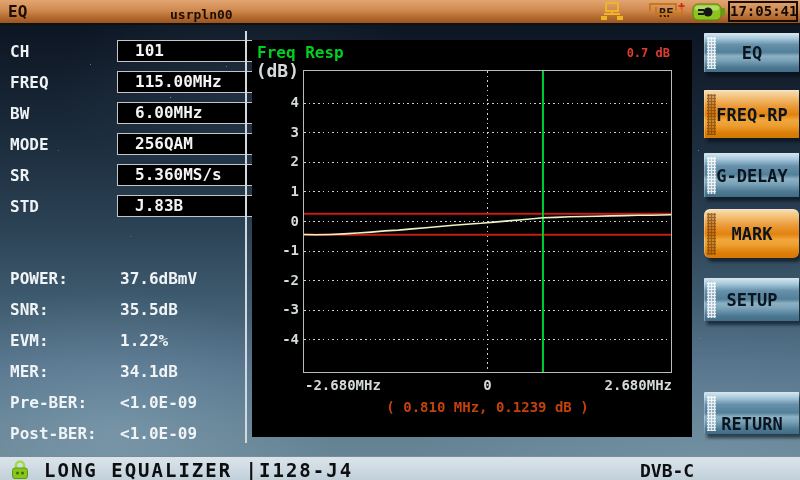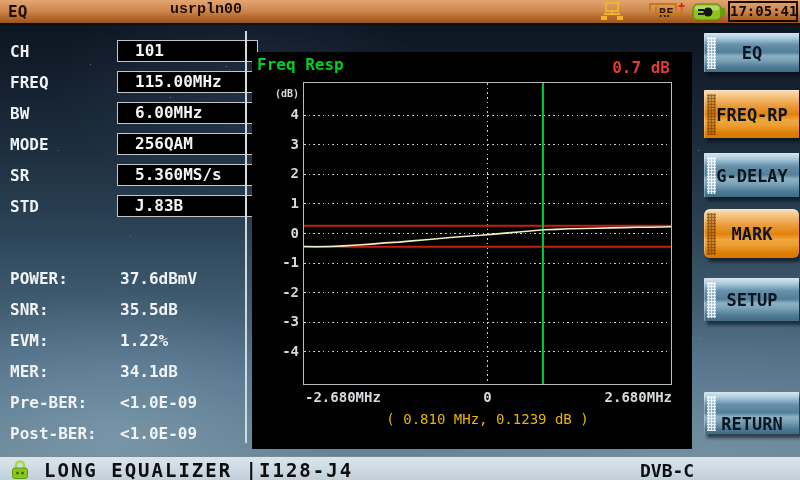--- a/index.html
+++ b/index.html
@@ -17,21 +17,21 @@
       152px 120px 0 0 rgba(255,255,255,.45),226px 66px 0 0 rgba(255,255,255,.5),
       90px 64px 0 0 rgba(255,255,255,.5),58px 150px 0 0 rgba(255,255,255,.35),
       130px 236px 0 0 rgba(255,255,255,.3),205px 180px 0 0 rgba(255,255,255,.3),
       698px 150px 0 0 rgba(255,255,255,.45),700px 338px 0 0 rgba(255,255,255,.3),
       240px 40px 0 0 rgba(255,255,255,.4);}
   
   .topbar{position:absolute;left:0;top:0;width:800px;height:23px;
     background:linear-gradient(180deg,#e2a672 0%,#d0894f 45%,#b56a2e 75%,#9a5520 100%);
     border-bottom:2px solid #10100f;color:#1c0e04;font-weight:bold;}
   .tb-left{position:absolute;left:8px;top:2px;font-size:16px;}
-  .tb-center{position:absolute;left:170px;top:1px;font-size:15px;font-family:Liberation Mono, monospace;}
+  .tb-center{position:absolute;left:170px;top:7px;font-size:13px;}
   .tb-time{position:absolute;right:2px;top:1px;width:66px;height:17px;border:2px solid #170c03;
     font-size:14px;line-height:17px;text-align:center;letter-spacing:0px;color:#120a02;}
   .icon-net{position:absolute;left:600px;top:2px;}
   .icon-rf{position:absolute;left:647px;top:1px;width:40px;height:15px;font-size:12px;}
   .icon-rf .rf-txt{position:absolute;left:12px;top:5px;color:#2a1606;font-weight:bold;}
   .icon-rf::before{content:"";position:absolute;left:2px;top:2px;width:24px;height:6px;
     border:2px solid #c87818;border-bottom:none;}
   .icon-rf::after{content:"";position:absolute;left:8px;bottom:1px;width:24px;height:6px;
     border:2px solid #c87818;border-top:none;}
   .rf-plus{position:absolute;right:2px;top:-3px;color:#d81c10;font-size:12px;font-weight:bold;}
@@ -39,31 +39,31 @@
   
   .divider{position:absolute;left:245px;top:31px;width:2px;height:412px;background:#d2d8dc;}
   .field-row{position:absolute;left:0;width:247px;height:24px;}
   .f-label{position:absolute;left:10px;top:2px;font-size:16px;font-weight:bold;color:#eef2f5;}
   .f-box{position:absolute;left:117px;top:0;width:122px;height:20px;background:#000;
     border:1px solid #c2c6ca;font-size:16px;line-height:20px;color:#f4f4f4;padding-left:17px;font-weight:bold;}
   .meas-row{position:absolute;left:0;width:245px;height:20px;font-size:16px;font-weight:bold;color:#f0f4f6;}
   .m-label{position:absolute;left:10px;top:0;}
   .m-value{position:absolute;left:120px;top:0;}
   
-  .chart-panel{position:absolute;left:252px;top:52px;width:440px;height:397px;background:#000;}
+  .chart-panel{position:absolute;left:252px;top:40px;width:440px;height:397px;background:#000;}
   .chart-title{position:absolute;left:5px;top:3px;font-size:16px;font-weight:bold;}
-  .chart-corner{position:absolute;right:22px;top:6px;font-size:16px;font-weight:bold;}
+  .chart-corner{position:absolute;right:22px;top:6px;font-size:12px;font-weight:bold;}
   .plot{position:absolute;left:51px;top:30px;width:367px;height:301px;border:1px solid #b8bcbe;}
-  .ylab{position:absolute;left:0;top:20px;width:47px;text-align:right;font-size:10px;color:#d6dadc;font-weight:bold;margin-top:16px;}
+  .ylab{position:absolute;left:0;top:20px;width:47px;text-align:right;font-size:18px;color:#d6dadc;font-weight:bold;}
   .ytick{position:absolute;left:0;width:47px;text-align:right;font-size:14px;color:#d6dadc;font-weight:bold;height:16px;line-height:16px;}
   .xticks{position:absolute;left:51px;top:337px;width:369px;height:16px;font-size:14px;color:#d6dadc;font-weight:bold;}
   .xt-l{position:absolute;left:2px;top:0;}
   .xt-c{position:absolute;left:50%;top:0;transform:translateX(-50%);}
   .xt-r{position:absolute;right:0;top:0;}
-  .readout{position:absolute;left:51px;top:359px;width:369px;text-align:center;font-size:14px;color:#eab308;font-weight:normal;}
+  .readout{position:absolute;left:51px;top:359px;width:369px;text-align:center;font-size:14px;color:#c2410c;font-weight:bold;}
   
   .softkey{position:absolute;left:704px;width:94px;border-top:1px solid rgba(255,255,255,.8);
     border-left:1px solid rgba(255,255,255,.3);box-shadow:3px 4px 3px rgba(5,12,22,.6);
     display:flex;align-items:center;justify-content:center;
     font-size:17px;font-weight:bold;color:#0b1520;cursor:pointer;}
   .softkey.blue{background:linear-gradient(180deg,#cfe3ee 0%,#a6c8da 12%,#6791ab 28%,#527f99 48%,#8db1c4 58%,#79a2b8 70%,#4c7892 88%,#436d86 100%);}
   .softkey.orange{background:linear-gradient(180deg,#f7dcae 0%,#f3c077 14%,#eb9b3a 32%,#e2820e 50%,#f0a73c 62%,#eda033 72%,#dc7e06 90%,#d57804 100%);}
   .grip{position:absolute;left:2px;top:3px;bottom:3px;width:9px;
     background-image:radial-gradient(rgba(255,255,255,.85) 1px, transparent 1.7px);
     background-size:3px 3px;}

